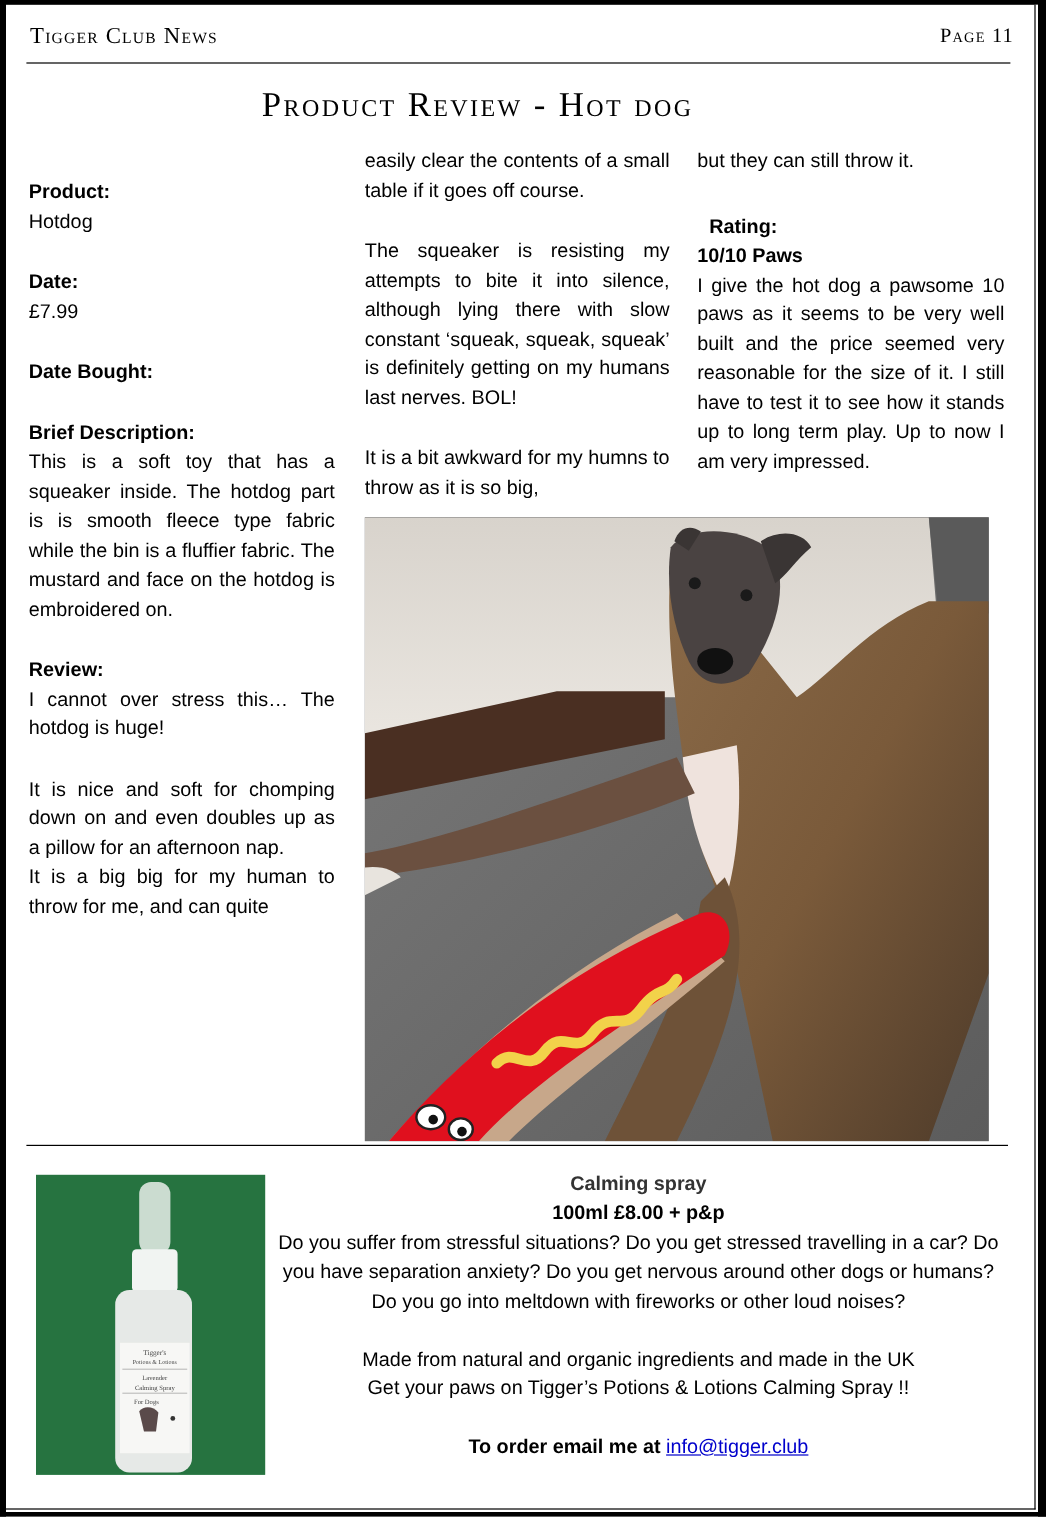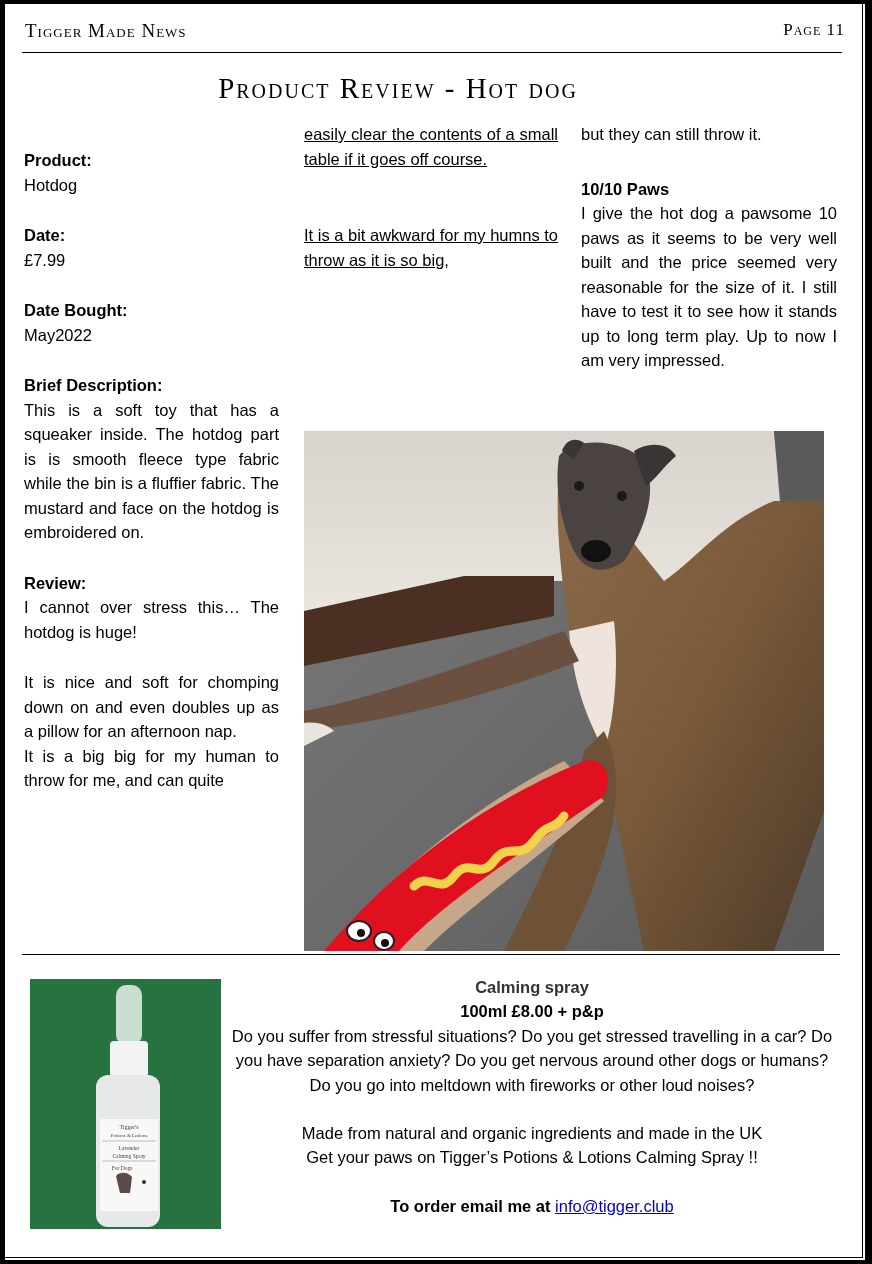--- a/index.html
+++ b/index.html
@@ -17,21 +17,21 @@
   .header .left { position: absolute; left: 0; top: 0; }
   .header .right { position: absolute; right: 0; top: 0; font-size: 17px; }
   .rule-top { position: absolute; left: 22px; top: 52px; width: 820px; height: 1px; background: #000; }
   .title { position: absolute; left: 0; top: 72px; width: 796px; text-align: center; font-family: "Liberation Serif", serif; font-variant: small-caps; font-size: 29px; letter-spacing: 2px; }
 
   .col { position: absolute; font-size: 16.5px; line-height: 24.5px; text-align: justify; }
   .col p { margin: 0; }
   .col .gap { height: 26px; }
   .col .b { font-weight: bold; }
   .col1 { left: 24px; top: 122px; width: 255px; }
-  .col2 { left: 304px; top: 122px; width: 254px; text-decoration: underline; }
+  .col2 { left: 304px; top: 122px; width: 254px; }
   .col3 { left: 581px; top: 122px; width: 256px; }
   .rating-label { padding-left: 10px; }
 
   .photo { position: absolute; left: 304px; top: 431px; width: 520px; height: 520px; overflow: hidden; background: #6f6f6f; }
   .rule-mid { position: absolute; left: 22px; top: 954px; width: 818px; height: 1px; background: #000; }
 
   .ad-image { position: absolute; left: 30px; top: 979px; width: 191px; height: 250px; background: #2a7a44; overflow: hidden; }
   .ad-text { position: absolute; left: 228px; top: 975px; width: 608px; text-align: center; font-size: 16.5px; line-height: 24.4px; }
   .ad-text p { margin: 0; }
   .ad-title { font-weight: bold; color: #333; }
@@ -46,58 +46,59 @@
 <div class="frame-top"></div>
 <div class="frame-left"></div>
 <div class="frame-right"></div>
 <div class="frame-right-gap"></div>
 <div class="frame-right-inner"></div>
 <div class="frame-bottom"></div>
 <div class="frame-bottom-gap"></div>
 <div class="frame-bottom-inner"></div>
 
 <div class="header">
-  <span class="left">Tigger Made News</span>
+  <span class="left">Tigger Club News</span>
   <span class="right">Page 11</span>
 </div>
 <div class="rule-top"></div>
 
 <div class="title">Product Review - Hot dog</div>
 
 <div class="col col1">
   <div class="gap"></div>
   <p class="b">Product:</p>
   <p>Hotdog</p>
   <div class="gap"></div>
   <p class="b">Date:</p>
   <p>£7.99</p>
   <div class="gap"></div>
   <p class="b">Date Bought:</p>
-  <p>May2022</p>
   <div class="gap"></div>
   <p class="b">Brief Description:</p>
   <p>This is a soft toy that has a squeaker inside.  The hotdog part is is smooth fleece type fabric while the bin is a fluffier fabric. The mustard and face on the hotdog is embroidered on.</p>
   <div class="gap"></div>
   <p class="b">Review:</p>
   <p>I cannot over stress this… The hotdog is huge!</p>
   <div class="gap"></div>
   <p>It is nice and soft for chomping down on and even doubles up as a pillow for an afternoon nap.</p>
   <p>It is a big big for my human to throw for me, and can quite</p>
 </div>
 
 <div class="col col2">
   <p>easily clear the contents of a small table if it goes off course.</p>
   <div class="gap"></div>
+  <p>The squeaker is resisting my attempts to bite it into silence, although lying there with slow constant ‘squeak, squeak, squeak’ is definitely getting on my humans last nerves. BOL!</p>
   <div class="gap"></div>
   <p>It is a bit awkward for my humns to throw as it is so big,</p>
 </div>
 
 <div class="col col3">
   <p>but they can still throw it.</p>
   <div class="gap" style="height:30px"></div>
+  <p class="b rating-label">Rating:</p>
   <p class="b">10/10 Paws</p>
   <p>I give the hot dog a pawsome 10 paws as it seems to be very well built and the price seemed very reasonable for the size of it. I still have to test it to see how it stands up to long term play. Up to now I am very impressed.</p>
 </div>
 
 <div class="photo" title="Brindle whippet lying on a grey carpet with a large red hotdog plush toy">
   <svg width="520" height="520" viewBox="0 0 520 520">
     <defs>
       <linearGradient id="carpet" x1="0" y1="0" x2="1" y2="1">
         <stop offset="0" stop-color="#7a7a7a"></stop>
         <stop offset="1" stop-color="#5c5c5c"></stop>

